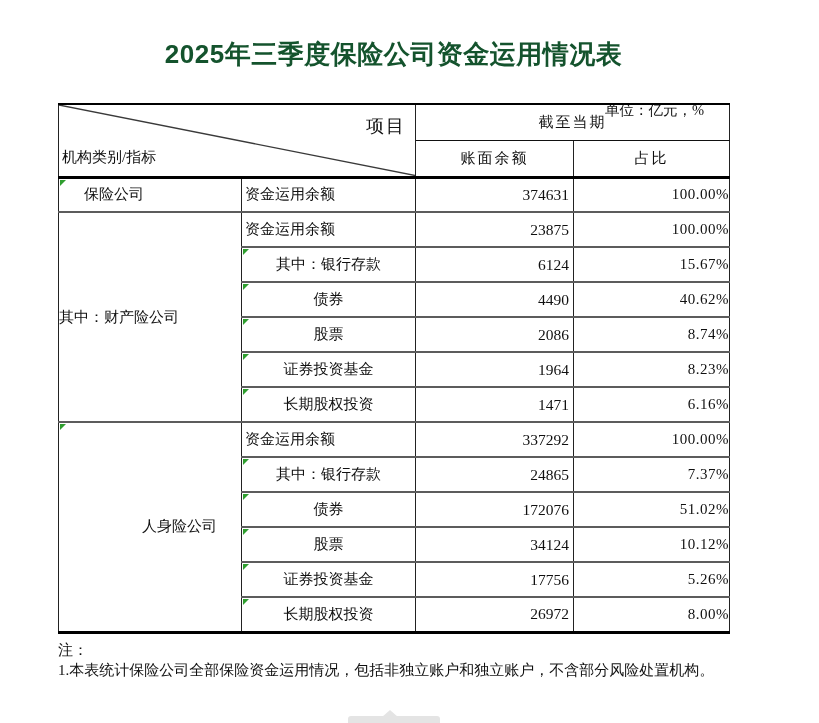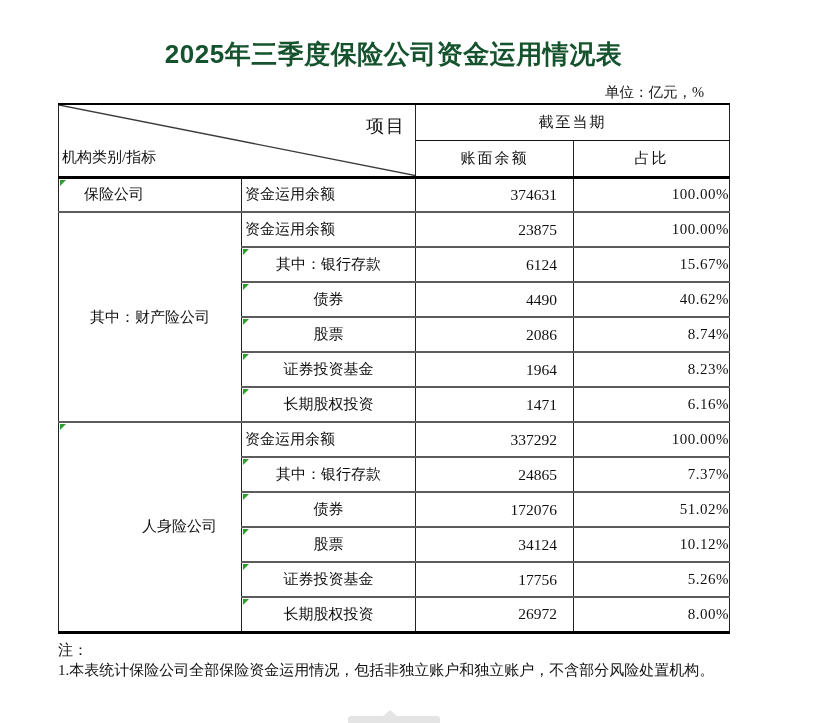--- a/index.html
+++ b/index.html
@@ -6,21 +6,21 @@
   .page{
     position:relative;width:819px;height:723px;background:#ffffff;
     overflow:hidden;font-family:"Liberation Serif","DejaVu Serif",serif;color:#000;
   }
   .title{
     position:absolute;top:5px;left:58px;width:671px;text-align:center;
     font-family:"Liberation Sans","DejaVu Sans",sans-serif;
     font-size:26px;font-weight:700;letter-spacing:0.5px;color:#14532d;margin-top:32px;
   }
   .unit-note{
-    position:absolute;top:83px;left:58px;width:646px;text-align:right;
+    position:absolute;top:101px;left:58px;width:646px;text-align:right;
     font-size:14.5px;color:#111;
   }
   table.main{
     position:absolute;top:103px;left:58px;width:671px;
     border-collapse:collapse;table-layout:fixed;
     border-top:2px solid #000;border-bottom:3px solid #000;
     border-left:1px solid #222;border-right:1px solid #222;
     font-size:15px;
   }
   col.c-org{width:183px;} col.c-ind{width:174px;} col.c-bal{width:158px;} col.c-pct{width:156px;}
@@ -36,27 +36,27 @@
   td.corner{border-bottom:3px solid #000;}
   td.group-h{text-align:center;border-bottom:1px solid #111;letter-spacing:2px;}
   td.col-h{text-align:center;border-bottom:3px solid #000;letter-spacing:2px;}
 
   .corner-top{position:absolute;top:9px;right:9px;font-size:18px;letter-spacing:2px;}
   .corner-bottom{position:absolute;bottom:9px;left:3px;font-size:15px;}
   .diag{position:absolute;left:0;top:0;width:100%;height:100%;display:block;}
 
   
   td.org-first{text-align:left;padding-left:25px;}
-  td.org-mid{text-align:center;margin-top:11px;}
+  td.org-mid{text-align:left;margin-top:11px;}
   td.org-last{text-align:right;padding-right:24px;}
   
   td.ind-left{text-align:left;padding-left:3px;}
   td.ind-center{text-align:center;}
   
-  td.bal{text-align:right;padding-right:16px;font-size:15.5px;}
+  td.bal{text-align:right;padding-right:4px;font-size:15.5px;}
   td.pct{text-align:right;font-size:15px;letter-spacing:0.5px;font-family:Liberation Serif, serif;}
 
   
   .gmark{
     position:absolute;top:1px;left:1px;width:0;height:0;display:block;
     border-top:6px solid #2f9e2f;border-right:6px solid transparent;
   }
   
   .notes{
     position:absolute;top:640px;left:58px;width:678px;

